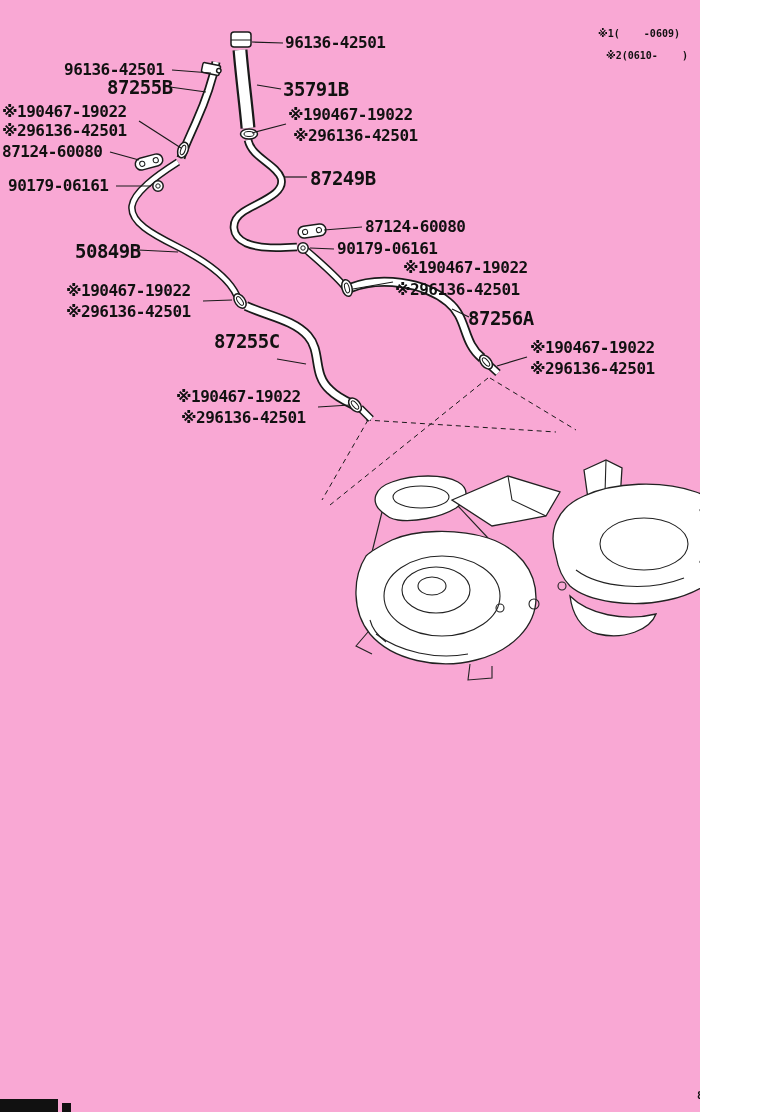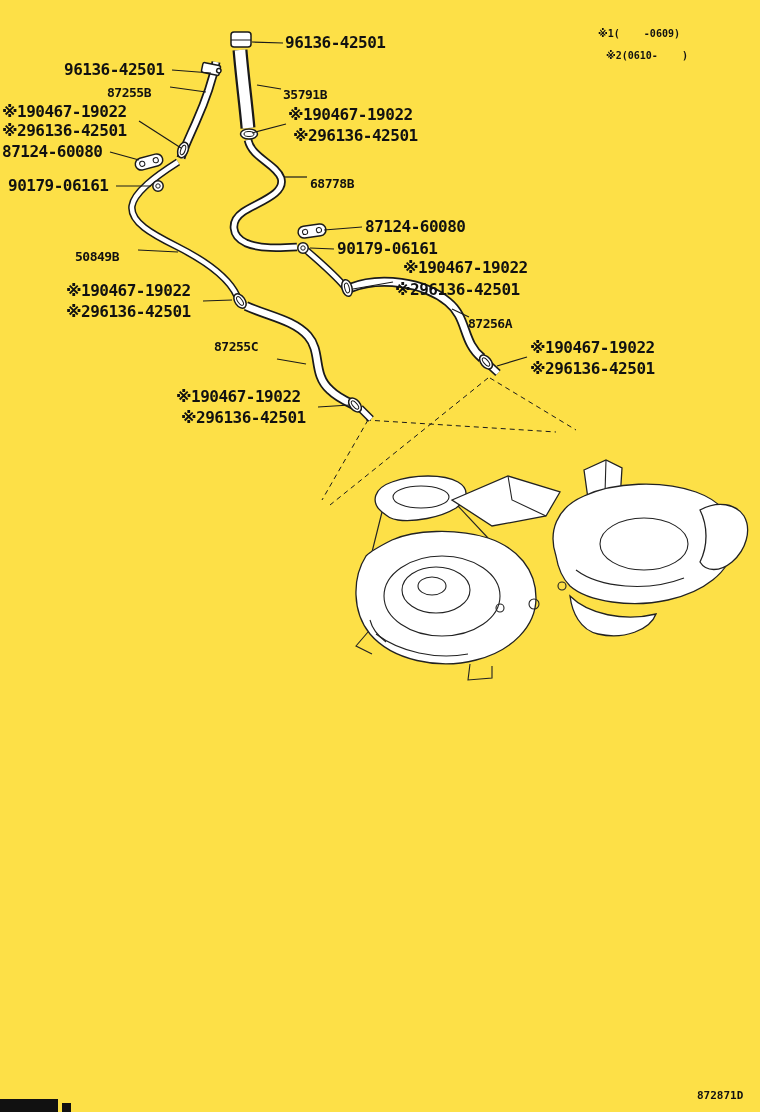--- a/index.html
+++ b/index.html
@@ -1,27 +1,27 @@
 <!DOCTYPE html>
 <html><head>
 <meta charset="utf-8">
 <style>
   html,body{margin:0;padding:0;background:#fff;}
-  .page{position:relative;width:760px;height:1112px;background:#fde047;overflow:hidden;}
+  .page{position:relative;width:700px;height:1112px;background:#f9a8d4;overflow:hidden;}
   .lbl{
     position:absolute;
     font-family:"DejaVu Sans Mono","DejaVu Sans",monospace;
     font-weight:700;
     font-size:16px;
     line-height:1;
     color:#111;
     white-space:pre;
     letter-spacing:-0.5px;
   }
-  .lbl.big{font-size:13px;margin-top:8px;}
+  .lbl.big{font-size:19px;}
   .lbl.small{font-size:10px;letter-spacing:0;}
   .lbl.code{font-size:11px;letter-spacing:0;}
   svg{position:absolute;left:0;top:0;}
   .ld{stroke:#1a1a1a;stroke-width:1.2;fill:none;}
   .dash{stroke:#1a1a1a;stroke-width:1;fill:none;stroke-dasharray:5 4;}
   .tube-o{fill:none;stroke:#1a1a1a;}
   .tube-i{fill:none;stroke:#ffffff;}
   .part{fill:#ffffff;stroke:#1a1a1a;stroke-width:1.5;}
   .part-thin{fill:none;stroke:#1a1a1a;stroke-width:1;}
   .unit{fill:#ffffff;stroke:#222222;stroke-width:1.3;}
@@ -194,21 +194,21 @@
   <div class="lbl" style="left:285px;top:35px">96136-42501</div>
   <div class="lbl" style="left:64px;top:62px">96136-42501</div>
   <div class="lbl big" style="left:107px;top:78px">87255B</div>
   <div class="lbl big" style="left:283px;top:80px">35791B</div>
   <div class="lbl" style="left:2px;top:104px">※190467-19022</div>
   <div class="lbl" style="left:2px;top:123px">※296136-42501</div>
   <div class="lbl" style="left:2px;top:144px">87124-60080</div>
   <div class="lbl" style="left:8px;top:178px">90179-06161</div>
   <div class="lbl" style="left:288px;top:107px">※190467-19022</div>
   <div class="lbl" style="left:293px;top:128px">※296136-42501</div>
-  <div class="lbl big" style="left:310px;top:169px">68778B</div>
+  <div class="lbl big" style="left:310px;top:169px">87249B</div>
   <div class="lbl" style="left:365px;top:219px">87124-60080</div>
   <div class="lbl" style="left:337px;top:241px">90179-06161</div>
   <div class="lbl" style="left:403px;top:260px">※190467-19022</div>
   <div class="lbl" style="left:395px;top:282px">※296136-42501</div>
   <div class="lbl big" style="left:75px;top:242px">50849B</div>
   <div class="lbl" style="left:66px;top:283px">※190467-19022</div>
   <div class="lbl" style="left:66px;top:304px">※296136-42501</div>
   <div class="lbl big" style="left:468px;top:309px">87256A</div>
   <div class="lbl big" style="left:214px;top:332px">87255C</div>
   <div class="lbl" style="left:530px;top:340px">※190467-19022</div>

